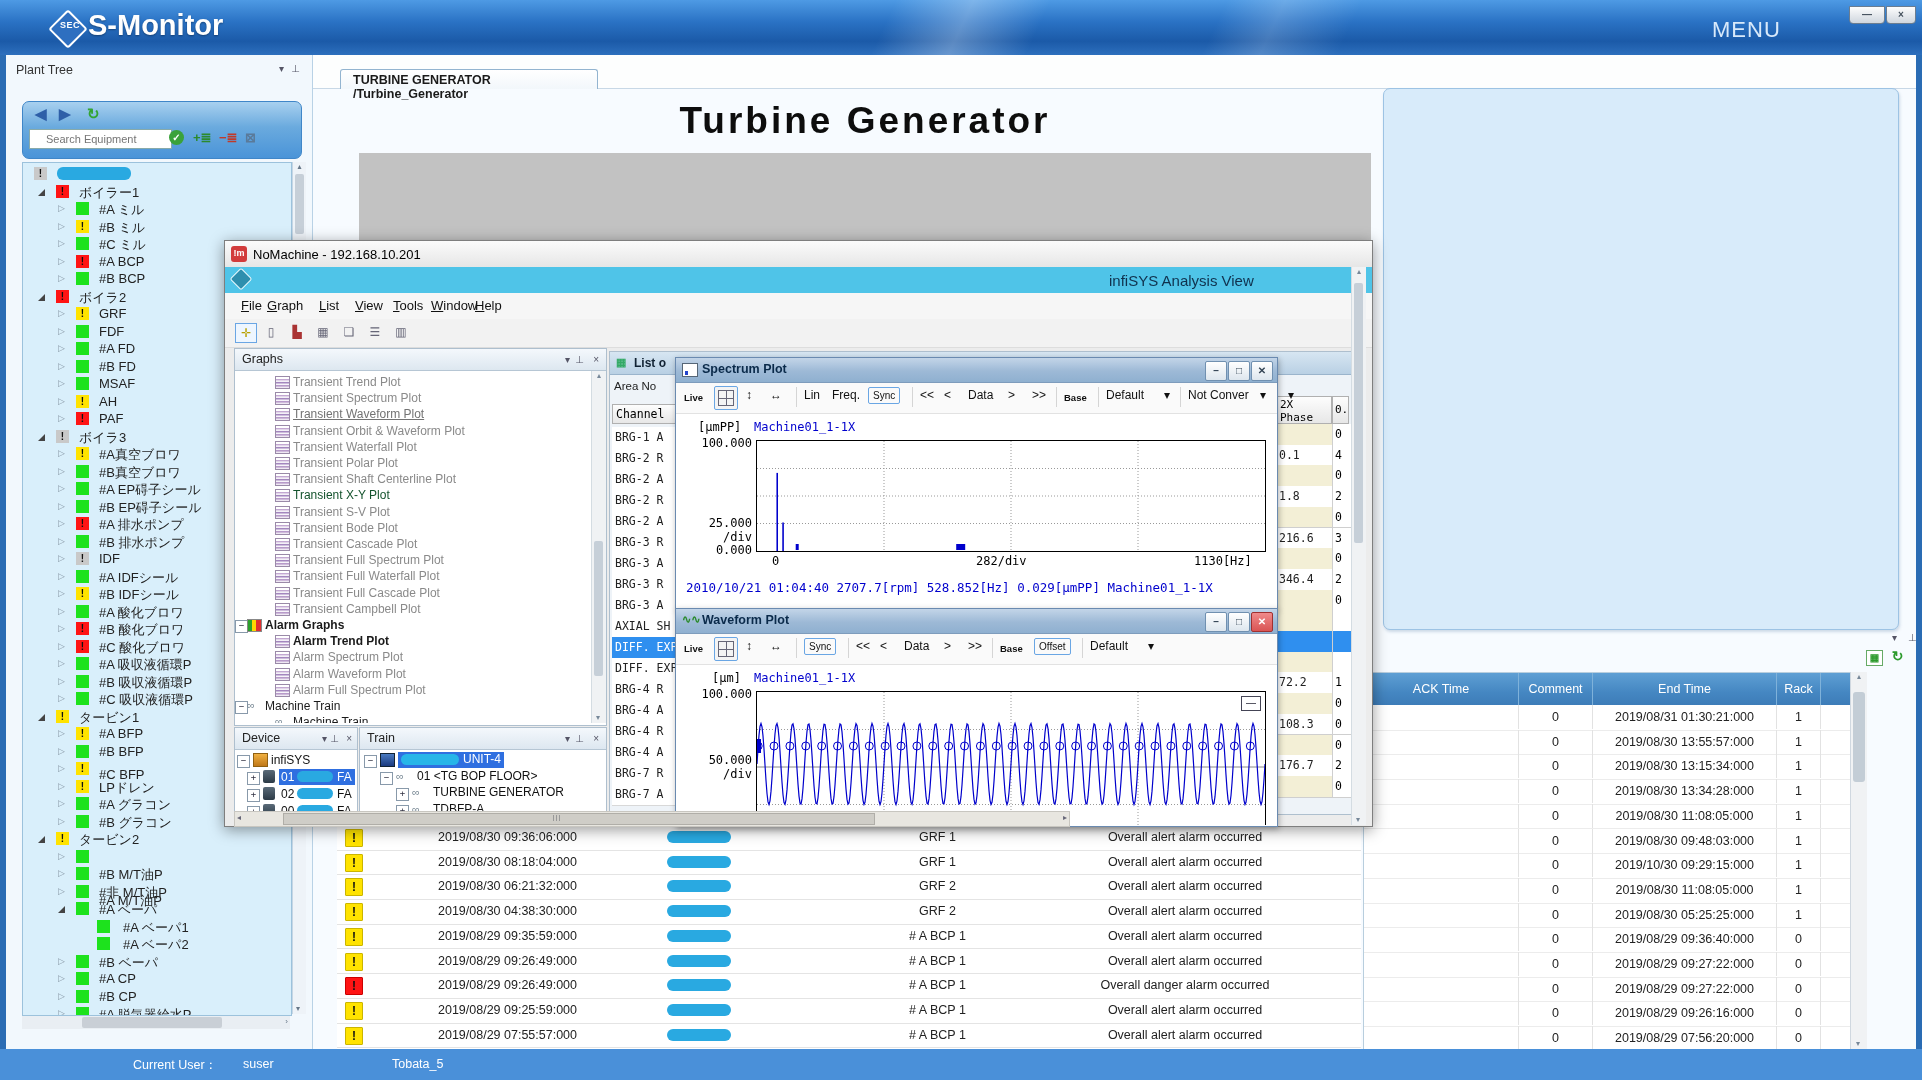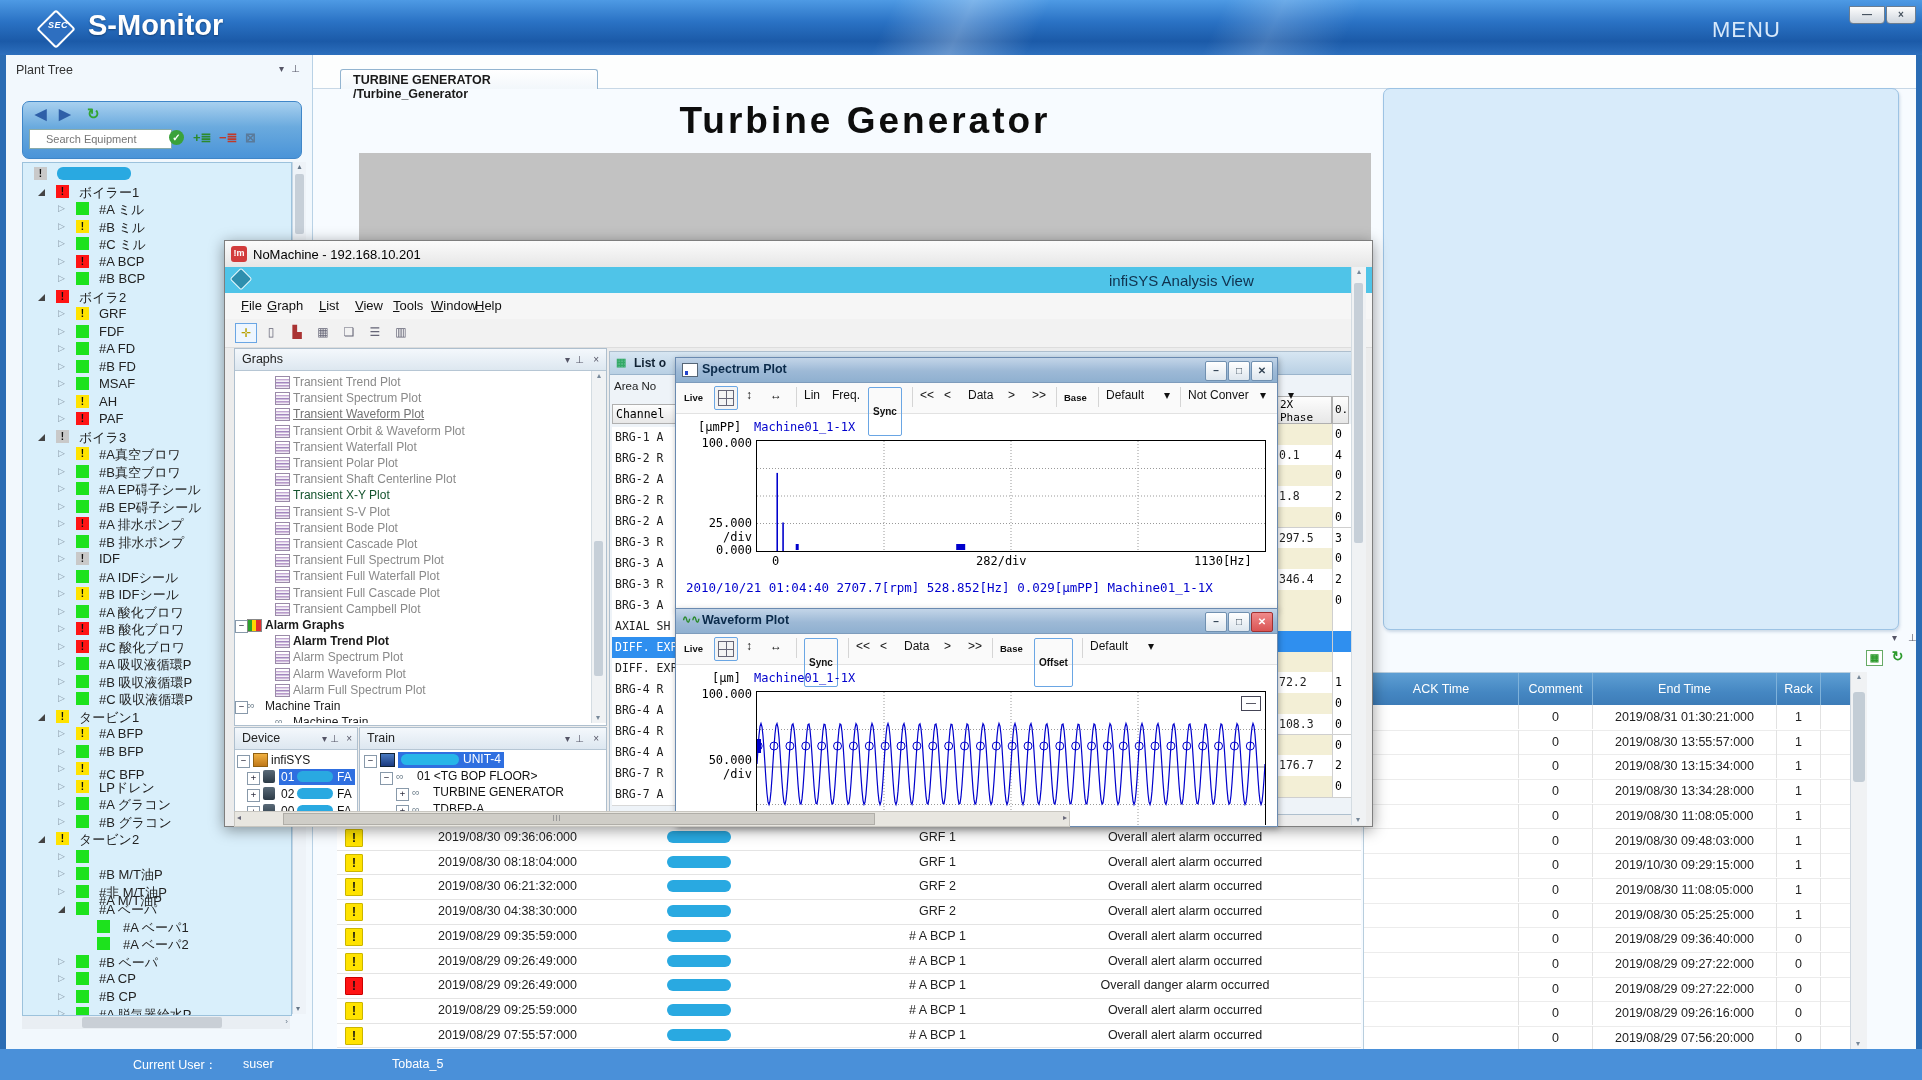--- a/index.html
+++ b/index.html
@@ -4,21 +4,21 @@
 <style>
   html,body{margin:0;padding:0;background:#0d3b74;}
   #app{position:relative;width:1922px;height:1080px;overflow:hidden;
        font-family:"Liberation Sans",sans-serif;background:#f7fbff;}
   .abs{position:absolute;}
   
   #topbar{left:0;top:0;width:1922px;height:55px;
     background:linear-gradient(180deg,#4e9ae4 0%,#2a72c4 40%,#1b5aa8 75%,#2d6fbd 100%);}
   #topbar .streak{position:absolute;left:0;top:0;width:100%;height:100%;
     background:linear-gradient(115deg,transparent 46%,rgba(255,255,255,.28) 50%,transparent 54%,transparent 63%,rgba(255,255,255,.18) 66%,transparent 70%);}
-  #logo{left:38px;top:11px;width:40px;height:34px;font-style:italic;}
+  #logo{left:50px;top:11px;width:40px;height:34px;}
   #logo .gem{position:absolute;left:4px;top:4px;width:24px;height:24px;transform:rotate(45deg);
     background:#2e6fc0;border:2px solid #fff;border-radius:3px;}
   #logo .gemtxt{position:absolute;left:0;top:9px;width:40px;text-align:center;color:#fff;font-size:9px;font-weight:bold;letter-spacing:.5px;}
   #apptitle{left:88px;top:9px;color:#fff;font-size:29px;font-weight:bold;text-shadow:0 1px 2px rgba(0,0,0,.35);}
   #menu-label{left:1712px;top:17px;color:#d8e9fa;font-size:22px;letter-spacing:1px;}
   .winbtn{top:6px;height:16px;background:linear-gradient(180deg,#fdfdfd,#cfd6de);border:1px solid #6b7d90;border-radius:0 0 4px 4px;
     color:#44505c;font-size:10px;font-weight:bold;text-align:center;line-height:15px;}
   #btn-min{left:1849px;width:34px;}
   #btn-close{left:1886px;width:28px;}
   #frame-left{left:0;top:55px;width:6px;height:994px;background:#2a6cb4;}
@@ -119,21 +119,21 @@
   .plotwin{position:absolute;background:#fff;border:1px solid #6a8ab0;box-shadow:1px 2px 6px rgba(0,0,0,.3);}
   .pw-title{position:absolute;left:0;top:0;width:100%;height:25px;
     background:linear-gradient(180deg,#c3d5e8 0%,#9db9d6 55%,#8fb0d0 100%);border-bottom:1px solid #7e9cbc;
     font-size:12.5px;font-weight:bold;color:#0a2a4a;box-sizing:border-box;padding:4px 0 0 26px;}
   .pw-btn{position:absolute;top:3px;width:20px;height:18px;background:linear-gradient(180deg,#fff,#dde6ee);
     border:1px solid #7090b0;font-size:10px;font-weight:bold;color:#345;text-align:center;line-height:17px;border-radius:2px;}
   .pw-btn.red{background:linear-gradient(180deg,#f08a8a,#d95454);color:#fff;border-color:#a03030;}
   .pw-tb{position:absolute;left:0;width:100%;height:30px;background:#fafafa;border-bottom:1px solid #e2e2e2;font-size:12px;color:#111;}
   .tbtn{position:absolute;top:5px;font-size:12px;color:#111;white-space:nowrap;}
   .tbtn.small{font-size:9.5px;font-weight:bold;top:9px;}
-  .tbtn.boxed{border:1.5px solid #6aa6e4;padding:18px 4px;top:4px;font-size:10px;font-weight:bold;border-radius:2px;text-align:center;}
+  .tbtn.boxed{border:1.5px solid #6aa6e4;padding:2px 4px;top:4px;font-size:10px;font-weight:normal;border-radius:2px;text-align:center;}
   .gridbtn{position:absolute;top:3px;width:22px;height:22px;border:1.5px solid #6aa6e4;background:#f4f4f4;border-radius:2px;}
   .gridbtn::before{content:"";position:absolute;left:3px;top:3px;width:14px;height:14px;border:1px solid #667;
     background:linear-gradient(#667,#667) 50% 0/1px 100% no-repeat, linear-gradient(#667,#667) 0 50%/100% 1px no-repeat;}
   .vsep{position:absolute;top:4px;width:1px;height:20px;background:#d5d5d5;}
   .chart-lbl{position:absolute;font-family:"DejaVu Sans Mono",monospace;font-size:12px;color:#000;white-space:nowrap;}
   .blue{color:#0000cd;}
   .plotrect{position:absolute;background:#fff;border:1px solid #000;overflow:hidden;}
   .ytick{position:absolute;font-family:"DejaVu Sans Mono",monospace;font-size:12px;color:#000;text-align:right;width:62px;}
   .xtick{position:absolute;font-family:"DejaVu Sans Mono",monospace;font-size:12px;color:#000;}
   #hsb-main{left:9px;top:570px;width:834px;height:14px;background:#e8e6e0;border:1px solid #c8c6c0;}
@@ -857,21 +857,21 @@
           <div class="phrow" style="top: 0px; left: 0px; width: 53px; background: rgb(243, 239, 214); color: rgb(34, 34, 34); padding-left: 3px;"></div>
           <div class="phrow" style="top: 0px; left: 56px; width: 16px; background: rgb(255, 255, 255); border-left: 1px solid rgb(207, 207, 207); padding-left: 2px;">0</div>
           <div class="phrow" style="top: 20.7px; left: 0px; width: 53px; background: rgb(255, 255, 255); color: rgb(34, 34, 34); padding-left: 3px;">0.1</div>
           <div class="phrow" style="top: 20.7px; left: 56px; width: 16px; background: rgb(255, 255, 255); border-left: 1px solid rgb(207, 207, 207); padding-left: 2px;">4</div>
           <div class="phrow" style="top: 41.4px; left: 0px; width: 53px; background: rgb(243, 239, 214); color: rgb(34, 34, 34); padding-left: 3px;"></div>
           <div class="phrow" style="top: 41.4px; left: 56px; width: 16px; background: rgb(255, 255, 255); border-left: 1px solid rgb(207, 207, 207); padding-left: 2px;">0</div>
           <div class="phrow" style="top: 62.1px; left: 0px; width: 53px; background: rgb(255, 255, 255); color: rgb(34, 34, 34); padding-left: 3px;">1.8</div>
           <div class="phrow" style="top: 62.1px; left: 56px; width: 16px; background: rgb(255, 255, 255); border-left: 1px solid rgb(207, 207, 207); padding-left: 2px;">2</div>
           <div class="phrow" style="top: 82.8px; left: 0px; width: 53px; background: rgb(243, 239, 214); color: rgb(34, 34, 34); padding-left: 3px;"></div>
           <div class="phrow" style="top: 82.8px; left: 56px; width: 16px; background: rgb(255, 255, 255); border-left: 1px solid rgb(207, 207, 207); padding-left: 2px;">0</div>
-          <div class="phrow" style="top: 103.5px; left: 0px; width: 53px; background: rgb(255, 255, 255); color: rgb(34, 34, 34); padding-left: 3px;">297.5</div>
+          <div class="phrow" style="top: 103.5px; left: 0px; width: 53px; background: rgb(255, 255, 255); color: rgb(34, 34, 34); padding-left: 3px;">216.6</div>
           <div class="phrow" style="top: 103.5px; left: 56px; width: 16px; background: rgb(255, 255, 255); border-left: 1px solid rgb(207, 207, 207); padding-left: 2px;">3</div>
           <div class="phrow" style="top: 124.2px; left: 0px; width: 53px; background: rgb(243, 239, 214); color: rgb(34, 34, 34); padding-left: 3px;"></div>
           <div class="phrow" style="top: 124.2px; left: 56px; width: 16px; background: rgb(255, 255, 255); border-left: 1px solid rgb(207, 207, 207); padding-left: 2px;">0</div>
           <div class="phrow" style="top: 144.9px; left: 0px; width: 53px; background: rgb(255, 255, 255); color: rgb(34, 34, 34); padding-left: 3px;">346.4</div>
           <div class="phrow" style="top: 144.9px; left: 56px; width: 16px; background: rgb(255, 255, 255); border-left: 1px solid rgb(207, 207, 207); padding-left: 2px;">2</div>
           <div class="phrow" style="top: 165.6px; left: 0px; width: 53px; background: rgb(243, 239, 214); color: rgb(34, 34, 34); padding-left: 3px;"></div>
           <div class="phrow" style="top: 165.6px; left: 56px; width: 16px; background: rgb(255, 255, 255); border-left: 1px solid rgb(207, 207, 207); padding-left: 2px;">0</div>
           <div class="phrow" style="top: 186.3px; left: 0px; width: 53px; background: rgb(243, 239, 214); color: rgb(34, 34, 34); padding-left: 3px;"></div>
           <div class="phrow" style="top: 186.3px; left: 56px; width: 16px; background: rgb(255, 255, 255); border-left: 1px solid rgb(207, 207, 207); padding-left: 2px;"></div>
           <div class="phrow" style="top: 207px; left: 0px; width: 53px; background: rgb(47, 143, 239); color: rgb(255, 255, 255); padding-left: 3px;"></div>

